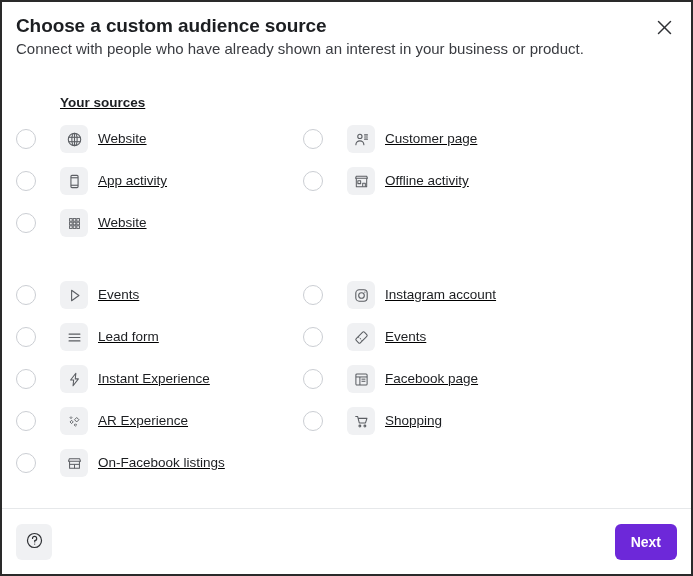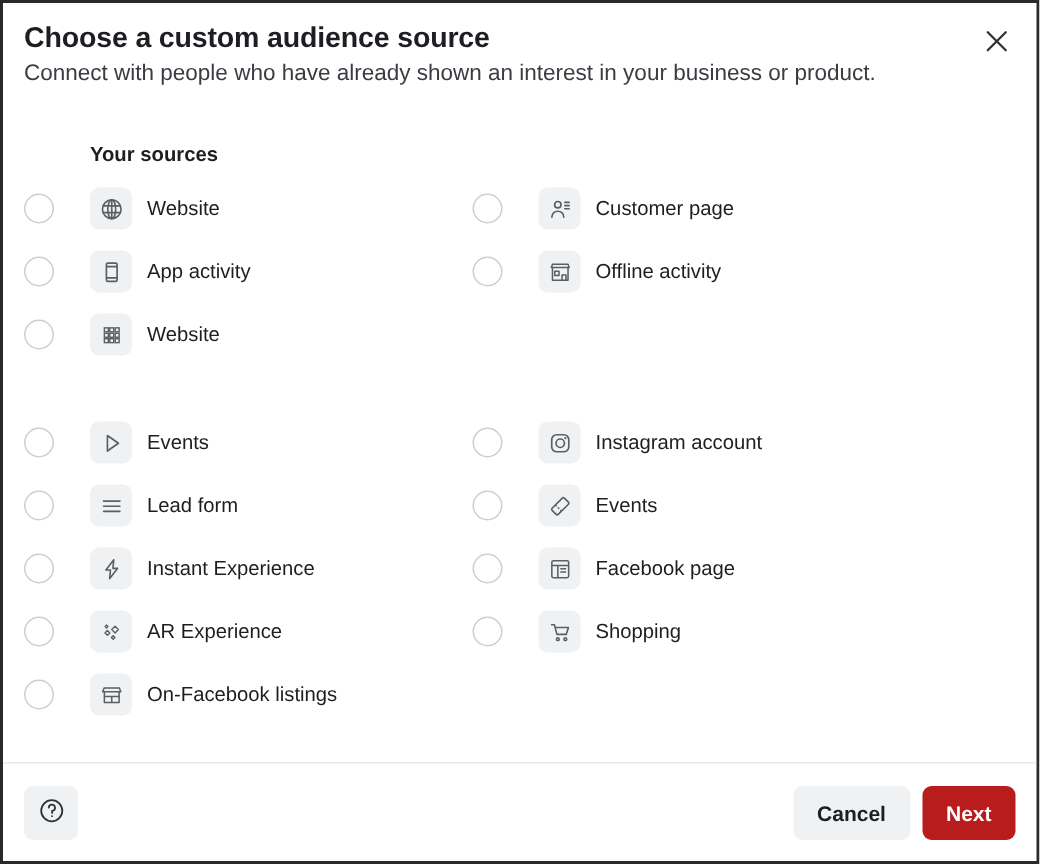--- a/index.html
+++ b/index.html
@@ -48,33 +48,34 @@
     border-radius: 50%;
     padding: 0;
   }
   .close-btn svg { display: block; }
 
   
   .body {
     flex: 1 1 auto;
     padding: 26px 14px 0 14px;
     overflow: hidden;
+    text-decoration: underline;
   }
   .section { margin-bottom: 30px; }
   .section-title {
     font-size: 13.5px;
     font-weight: bold;
     color: #1c1e21;
     margin: 0 0 6px 44px;
     line-height: 18px;
   }
   .grid {
     display: grid;
     grid-template-columns: 287px 1fr;
-    column-gap: 12px;
+    column-gap: 0px;
   }
   .col { display: flex; flex-direction: column; }
 
   .option {
     display: flex;
     align-items: center;
     height: 42px;
     padding-left: 44px;
     cursor: pointer;
     position: relative;
@@ -140,21 +141,21 @@
     padding: 0 16px;
     line-height: 36px;
   }
   .btn-cancel {
     background: #f0f1f3;
     color: #1c1e21;
     min-width: 72px;
     margin-right: 8px;
   }
   .btn-next {
-    background: #b91c1c;
+    background: #6d28d9;
     color: #ffffff;
     min-width: 62px;
   }
 </style>
 </head>
 <body>
 
 <div id="dialog">
 
   <div class="header">
@@ -381,17 +382,16 @@
     <button class="help-btn">
       <span>
         <svg width="19" height="19" viewBox="0 0 20 20" fill="none" stroke="#2f3135" stroke-width="1.25" stroke-linecap="round">
           <circle cx="10" cy="10" r="7.4"></circle>
           <path d="M7.9 7.8a2.2 2.2 0 1 1 2.4 2.3v1.4"></path>
           <circle cx="10.2" cy="13.8" r="0.65" fill="#2f3135" stroke="none"></circle>
         </svg>
       </span>
     </button>
     <div class="footer-spacer"></div>
-    <button class="btn btn-cancel">Cancel</button>
     <button class="btn btn-next">Next</button>
   </div>
 
 </div>
 
 </body></html>

